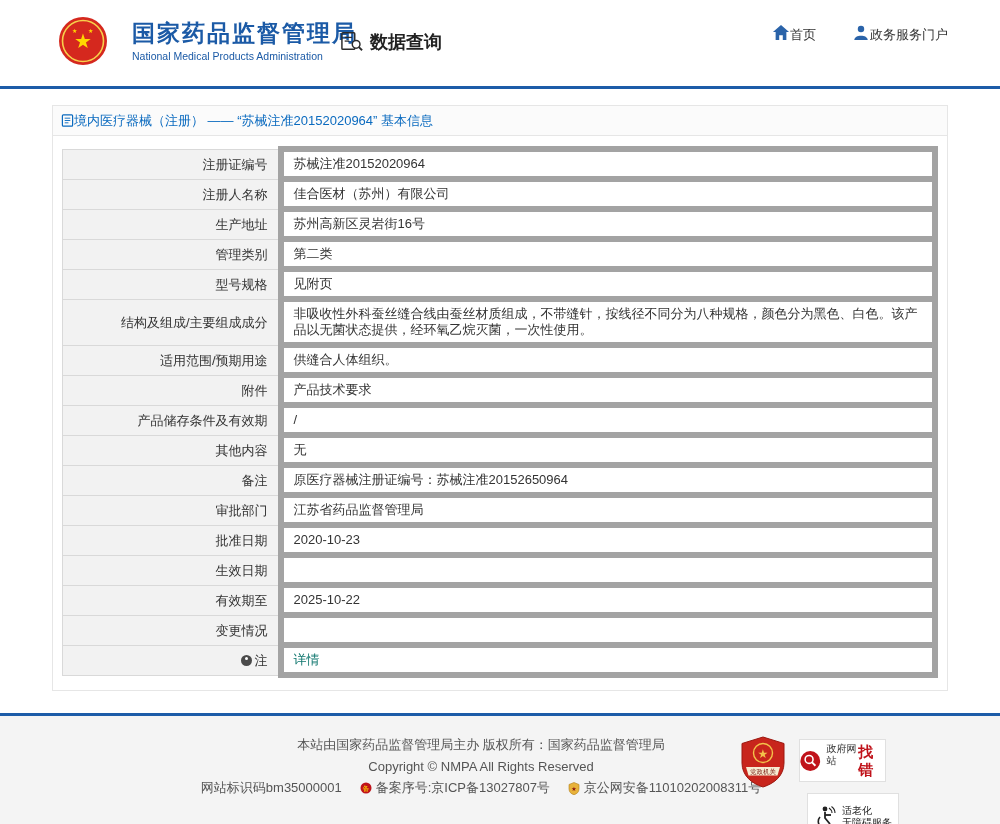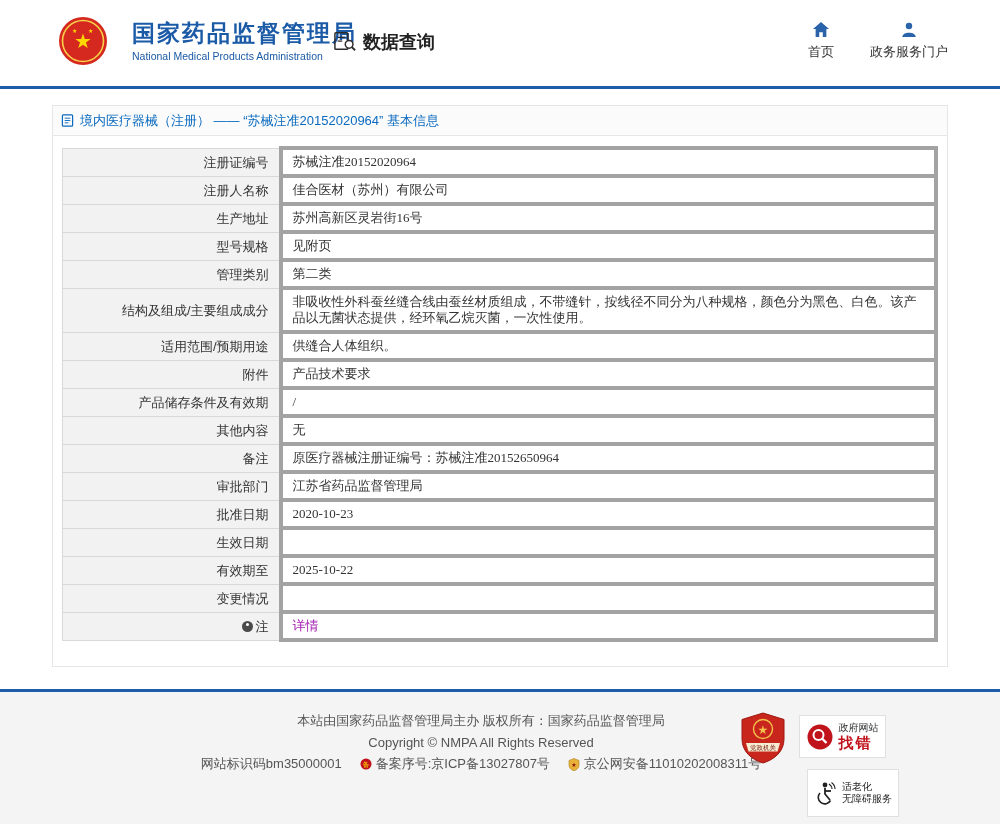--- a/index.html
+++ b/index.html
@@ -13,62 +13,62 @@
   }
 
   
   .header { height:86px; position:relative; background:#fff; flex:none; }
   .logo { position:absolute; left:58px; top:16px; display:flex; align-items:center; }
   .logo-emblem { width:50px; height:50px; flex:none; }
   .logo-text { margin-left:24px; }
   .logo-title { font-size:23px; font-weight:bold; color:#1b5aa6; letter-spacing:2px; line-height:1.2; }
   .logo-sub { font-size:10.5px; color:#1b5aa6; margin-top:2px; }
 
-  .data-query { position:absolute; left:333px; top:30px; display:flex; align-items:center; gap:6px; cursor:pointer; }
+  .data-query { position:absolute; left:340px; top:30px; display:flex; align-items:center; gap:6px; cursor:pointer; }
   .data-query-label { font-size:18px; font-weight:bold; color:#222; }
 
   .top-nav { position:absolute; right:52px; top:21px; display:flex; gap:36px; }
-  .nav-item { display:flex; flex-direction:column; align-items:center; cursor:pointer; }
+  .nav-item { display:flex; align-items:center; cursor:pointer; }
   .nav-label { font-size:13px; color:#333; margin-top:5px; white-space:nowrap; }
 
   .header-divider { height:3px; background:#1c5ca8; flex:none; }
 
   
   .main { flex:1; }
   .content-box { margin:16px 52px 0; border:1px solid #e6e6e6; background:#fff; padding-bottom:12px; }
-  .breadcrumb { height:30px; display:flex; align-items:center; padding-left:8px; gap:6px;
+  .breadcrumb { height:30px; display:flex; align-items:center; padding-left:8px; 
                 border-bottom:1px solid #e6e6e6; background:#fbfbfb; }
   .breadcrumb-text { font-size:13px; color:#0a6abf; }
 
-  table.info { width:calc(100% - 18px); margin:10px 9px 12px; border-collapse:collapse;
+  table.info { width:calc(100% - 18px); margin:10px 9px 0; border-collapse:collapse;
                font-size:13px; table-layout:fixed; }
   table.info th { width:218px; background:#f2f2f2; border:1px solid #d9d9d9; font-weight:normal;
                   color:#333; text-align:right; padding:4px 10px; line-height:15px; }
-  table.info td { border:4px solid #a3a3a3; color:#333; text-align:left; padding:4px 10px;
-                  line-height:16px;font-family:Liberation Serif, serif; }
-  a.detail-link { color:#a21caf; text-decoration:none; }
+  table.info td { border:6px solid #a3a3a3; color:#333; text-align:left; padding:4px 10px;
+                  line-height:16px; }
+  a.detail-link { color:#0f766e; text-decoration:none; }
   .note-icon { display:inline-block; width:11px; height:11px; border-radius:50%;
                background:#4a4a4a; margin-right:3px; vertical-align:-1px; position:relative; }
   .note-icon::after { content:""; position:absolute; left:4px; top:2px; width:3px; height:3px;
                border-radius:50%; background:#fff; }
 
   .bottom-divider { height:3px; background:#1c5ca8; margin-top:22px; flex:none; }
 
   
   .footer { background:#f4f4f4; height:164px; flex:none; position:relative; padding-top:20px; }
   .footer-text { text-align:center; font-size:13px; color:#555; padding-right:66px; }
   .footer-line { margin:0 0 5px 0; display:flex; justify-content:center; align-items:center; gap:4px;padding-left:28px; }
   .footer-line span { white-space:nowrap; }
   .seg-gap { display:inline-block; width:10px; }
 
   .badge-shield { position:absolute; left:740px; top:20px; width:46px; height:52px; cursor:pointer; }
   .badge-error { position:absolute; left:799px; top:23px; width:87px; height:43px; background:#fff;
                  border:1px solid #e0e0e0; display:flex; align-items:center; justify-content:center;
                  gap:6px; cursor:pointer; }
-  .badge-error-text { display:flex; flex-direction:column; line-height:1.15; }
+  .badge-error-text { display:flex; flex-direction:row; line-height:1.15; }
   .badge-error-top { font-size:10px; color:#333; }
   .badge-error-main { font-size:15px; font-weight:bold; color:#c0131b; letter-spacing:2px; }
   .badge-access { position:absolute; left:807px; top:77px; width:92px; height:48px; background:#fff;
                   border:1px solid #e0e0e0; display:flex; align-items:center; justify-content:center;
                   gap:6px; cursor:pointer; }
   .badge-access-text { display:flex; flex-direction:column; line-height:1.25; }
   .badge-access-line { font-size:10px; color:#222; }
   .mini-icon { display:inline-block; vertical-align:-2px; }
 </style>
 </head>
@@ -143,27 +143,27 @@
   </tr>
 
 
   <tr>
     <th><span>生产地址</span></th>
     <td>苏州高新区灵岩街16号</td>
   </tr>
 
 
   <tr>
+    <th><span>管理类别</span></th>
+    <td>第二类</td>
+  </tr>
+
+  <tr>
     <th><span>型号规格</span></th>
     <td>见附页</td>
-  </tr>
-
-  <tr>
-    <th><span>管理类别</span></th>
-    <td>第二类</td>
   </tr>
 
   <tr>
     <th><span>结构及组成/主要组成成分</span></th>
     <td>非吸收性外科蚕丝缝合线由蚕丝材质组成，不带缝针，按线径不同分为八种规格，颜色分为黑色、白色。该产品以无菌状态提供，经环氧乙烷灭菌，一次性使用。</td>
   </tr>
 
   <tr>
     <th><span>适用范围/预期用途</span></th>
     <td>供缝合人体组织。</td>

